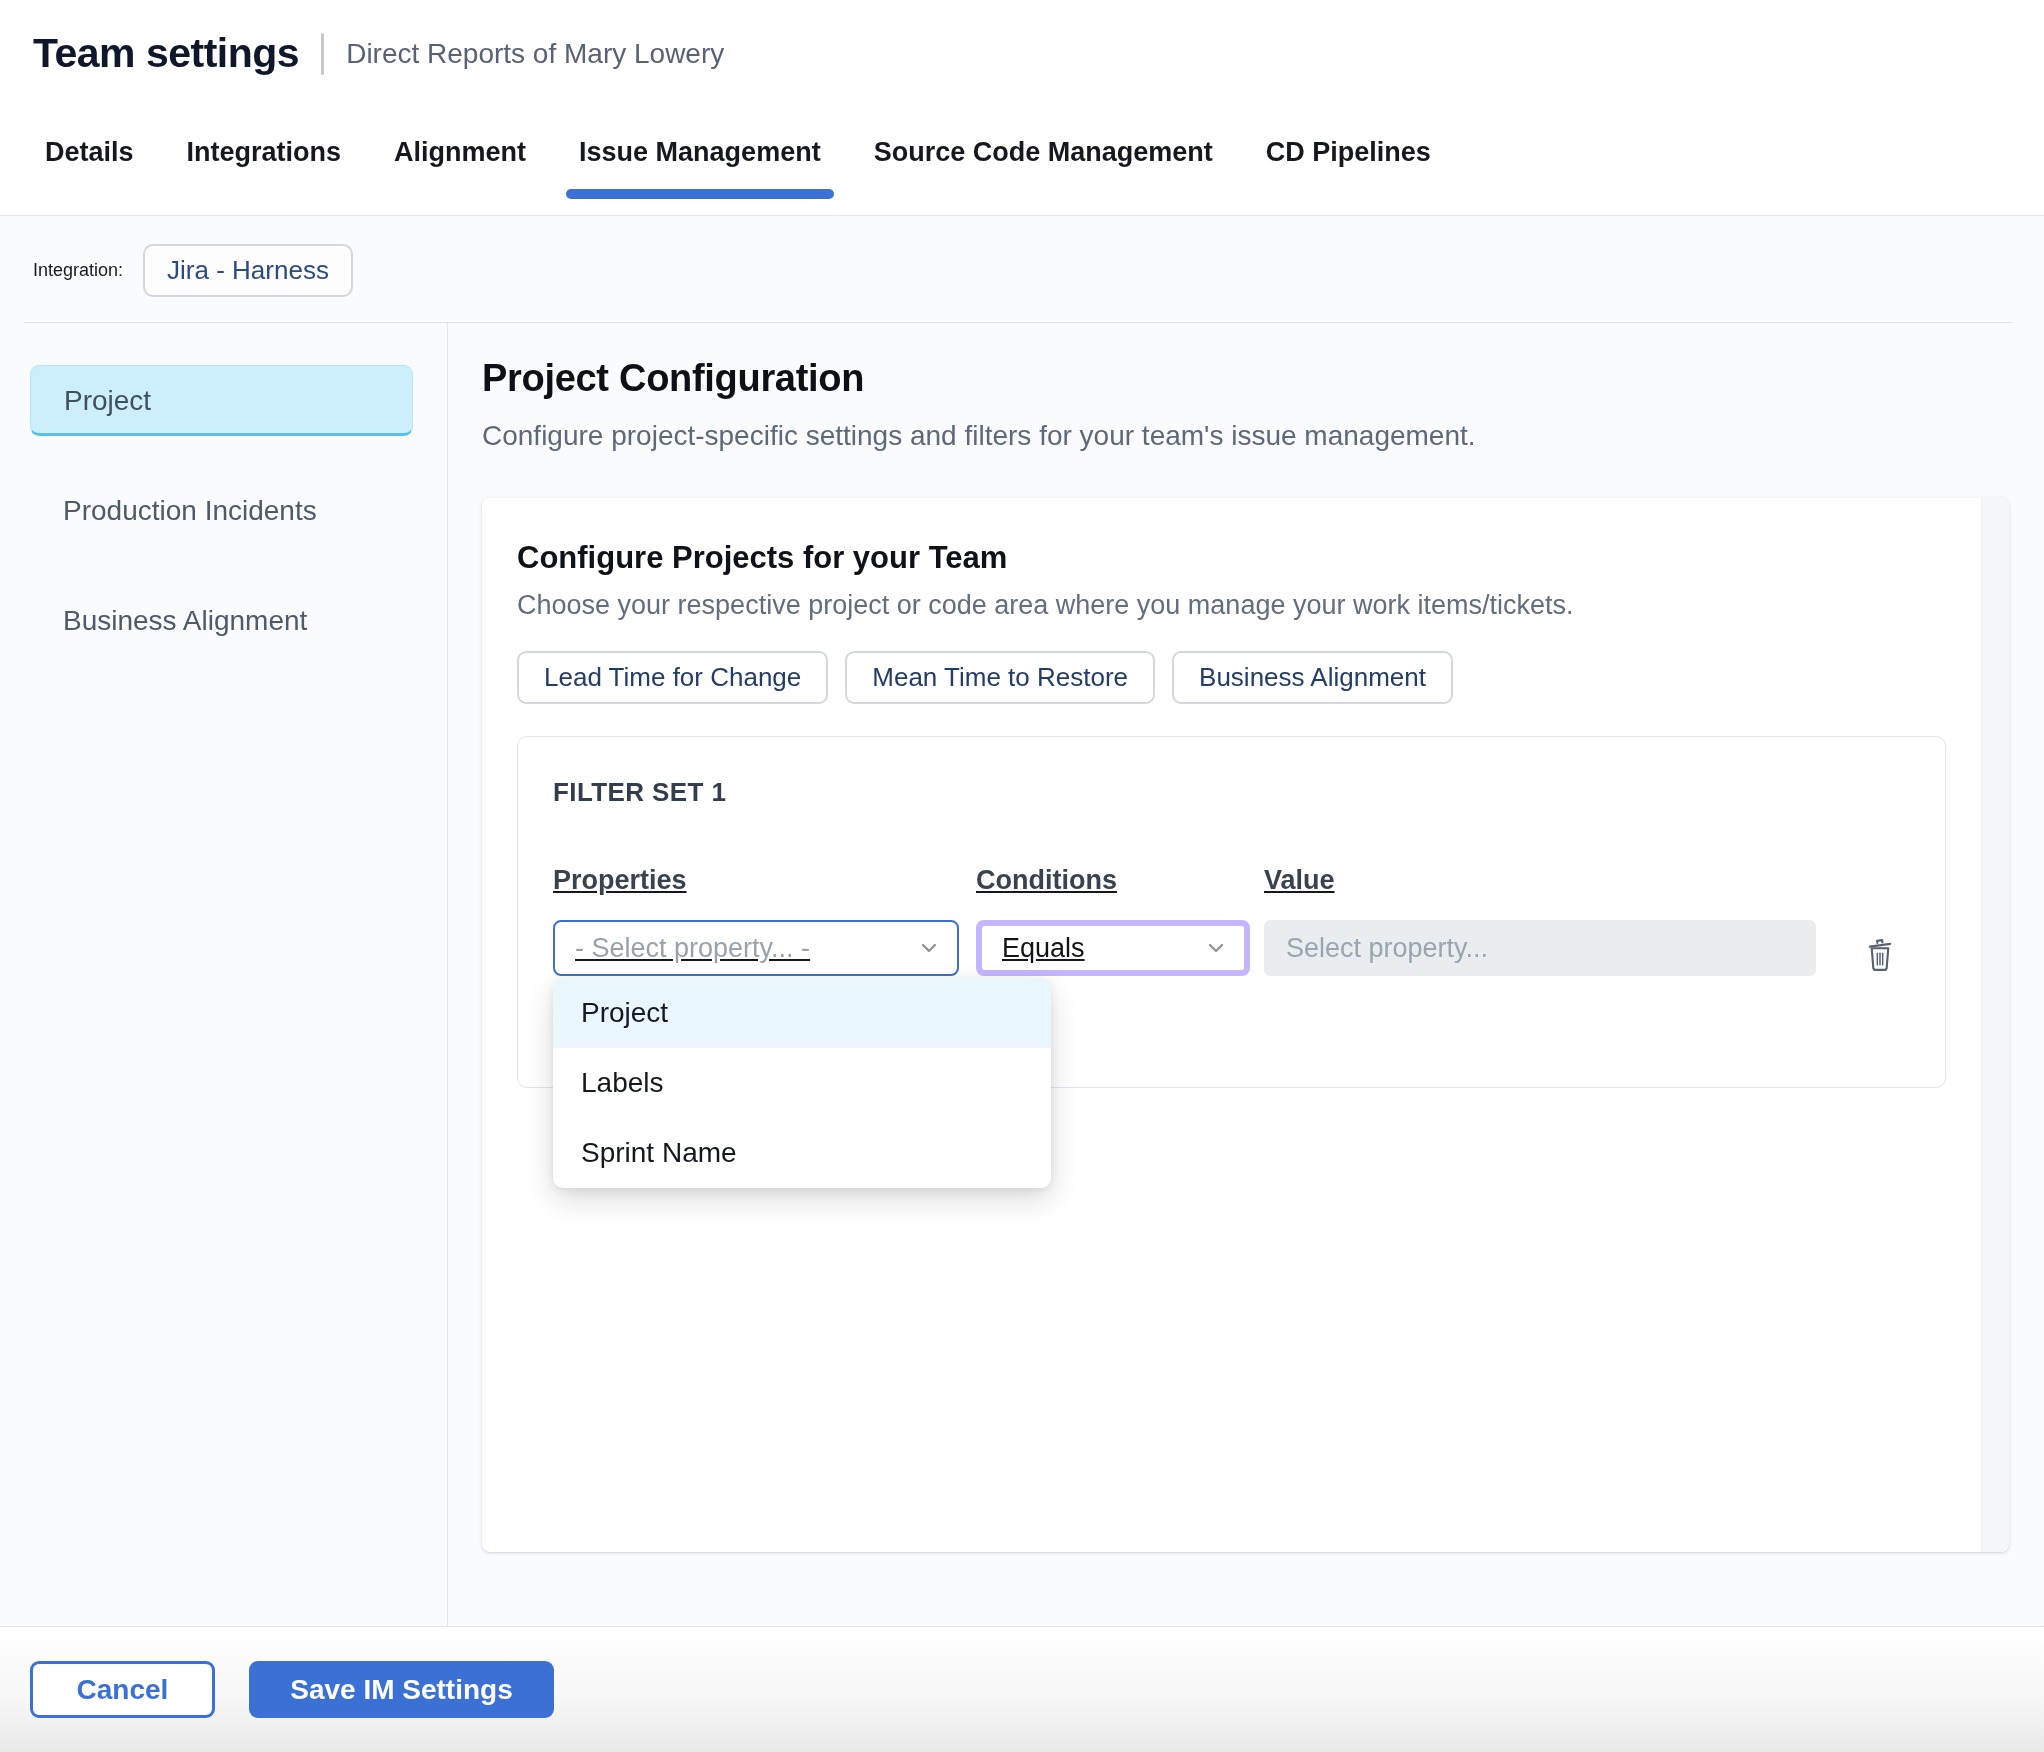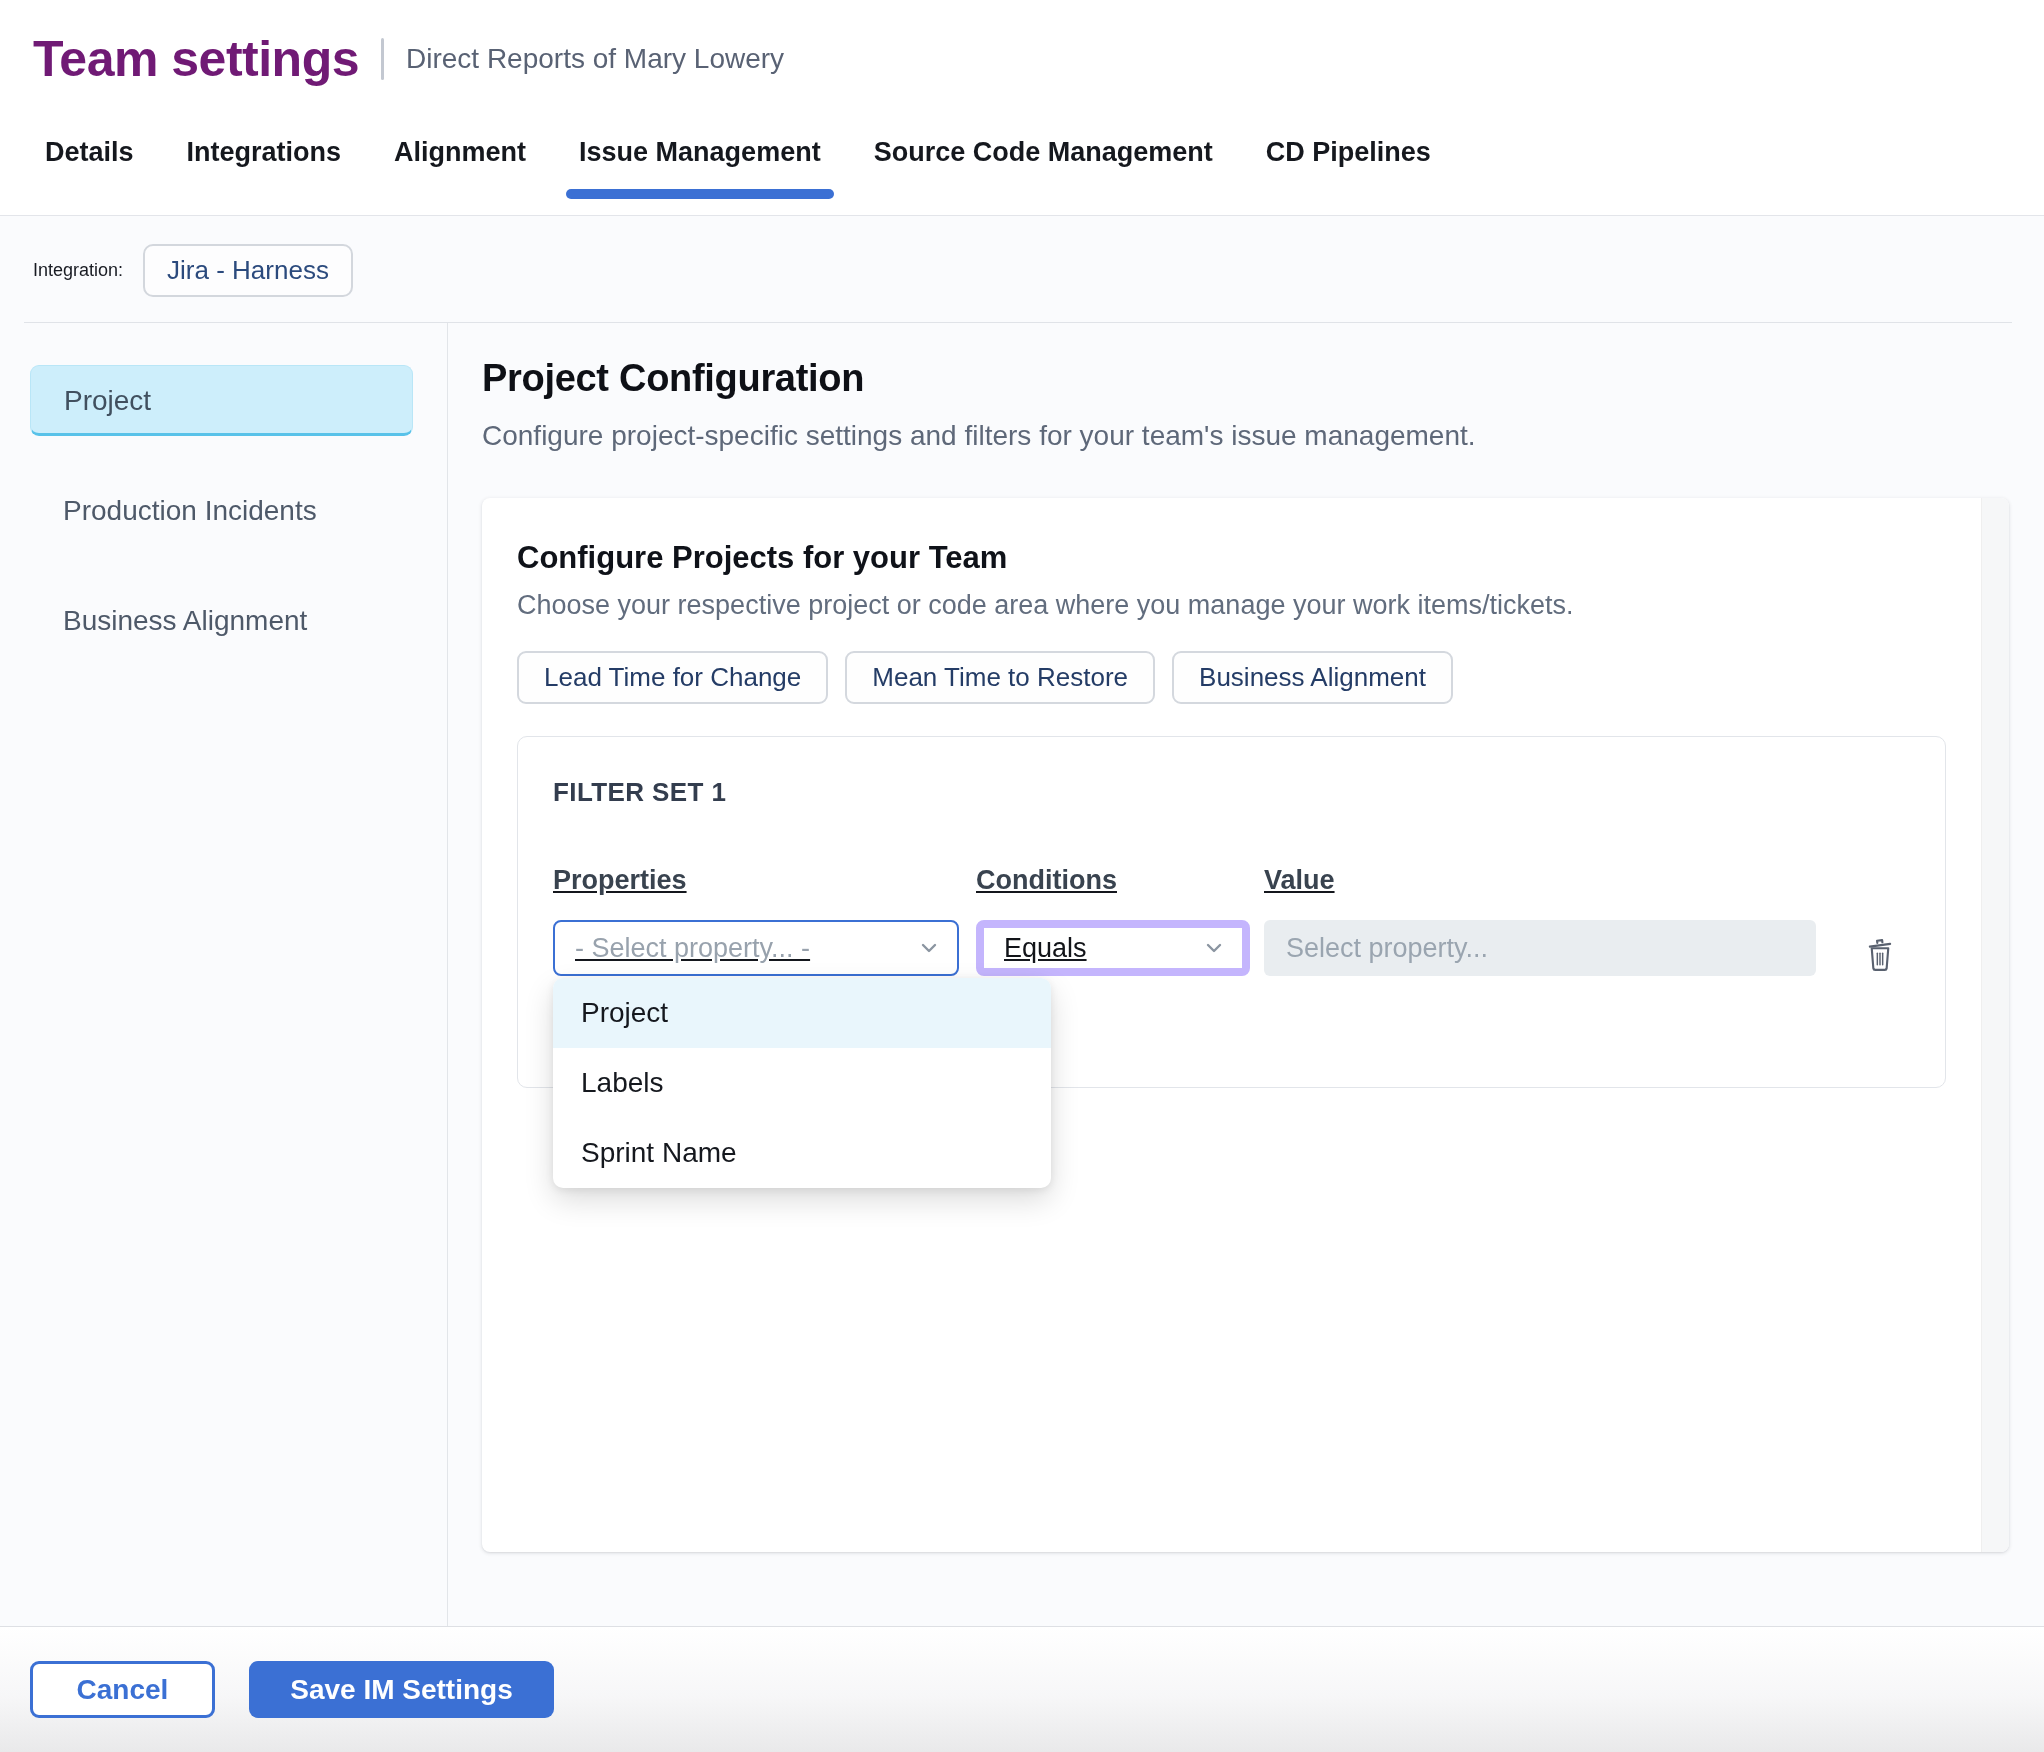--- a/index.html
+++ b/index.html
@@ -4,21 +4,21 @@
 <style>
   * { box-sizing: border-box; }
   html,body { margin:0; padding:0; background:#ffffff; }
   body { font-family:"Liberation Sans","DejaVu Sans",sans-serif; color:#14171d; }
 
   .screen { position:relative; width:2044px; height:1752px; background:#fafbfd; overflow:hidden; }
 
   
   .header { position:absolute; top:0; left:0; right:0; height:216px; background:#ffffff; border-bottom:1px solid #e3e5ea; }
   .title-row { display:flex; align-items:center; gap:22px; padding:30px 0 0 33px; }
-  .page-title { font-size:50px; font-weight:700; color:#701a75; letter-spacing:-0.5px; }
+  .page-title { font-size:41px; font-weight:700; color:#0f172a; letter-spacing:-0.5px; }
   .title-sep { width:3px; height:42px; background:#c3c8d1; border-radius:2px; }
   .page-subtitle { font-size:28px; color:#596optional274; color:#596274; }
 
   .tabs { position:absolute; left:45px; bottom:16px; display:flex; gap:53px; }
   .tab { position:relative; padding-bottom:31px; font-size:27px; font-weight:600; color:#15181e; cursor:pointer; white-space:nowrap; }
   .tab.active::after { content:""; position:absolute; left:-13px; right:-13px; bottom:0; height:10px; background:var(--accent,#3b70d4); border-radius:6px; }
 
   
   .integration-row { position:absolute; top:217px; left:0; right:0; height:106px; background:#fafbfd; }
   .integration-row::after { content:""; position:absolute; left:24px; right:32px; bottom:0; height:1px; background:#e0e3e8; }
@@ -53,21 +53,21 @@
 
   .filter-row { display:flex; align-items:flex-end;text-decoration:underline; }
   .col-props { width:406px; margin-right:17px; position:relative; }
   .col-cond  { width:274px; margin-right:14px; }
   .col-val   { width:552px; }
   .col-label { font-size:27px; font-weight:700; color:#39434f; margin-bottom:24px; }
 
   .select { height:56px; display:flex; align-items:center; justify-content:space-between; padding:0 16px 0 20px; border-radius:8px; background:#fff; cursor:pointer; }
   .select-props { border:2.5px solid var(--accent,#3b70d4); }
   .select-props .select-text { color:#98a2ad; }
-  .select-cond { border:8px solid #c4b5fd; }
+  .select-cond { border:6px solid #c4b5fd; }
   .select-cond .select-text { color:#121419; }
   .select-text { font-size:27px; }
   .chevron { display:flex; flex:0 0 auto; }
 
   .value-input { width:100%; height:56px; background:#e9edf0; border:none; outline:none; border-radius:6px; padding:0 22px; font-size:27px; color:#30363e; font-family:inherit; }
   .value-input::placeholder { color:#9aa5b0; }
 
   .trash-btn { margin-left:44px; margin-top:80px; background:none; border:none; padding:4px; cursor:pointer; display:flex; }
 
   .dropdown { position:absolute; z-index:10; left:0; top:calc(100% + 2px); width:498px; background:#ffffff; border-radius:10px;

